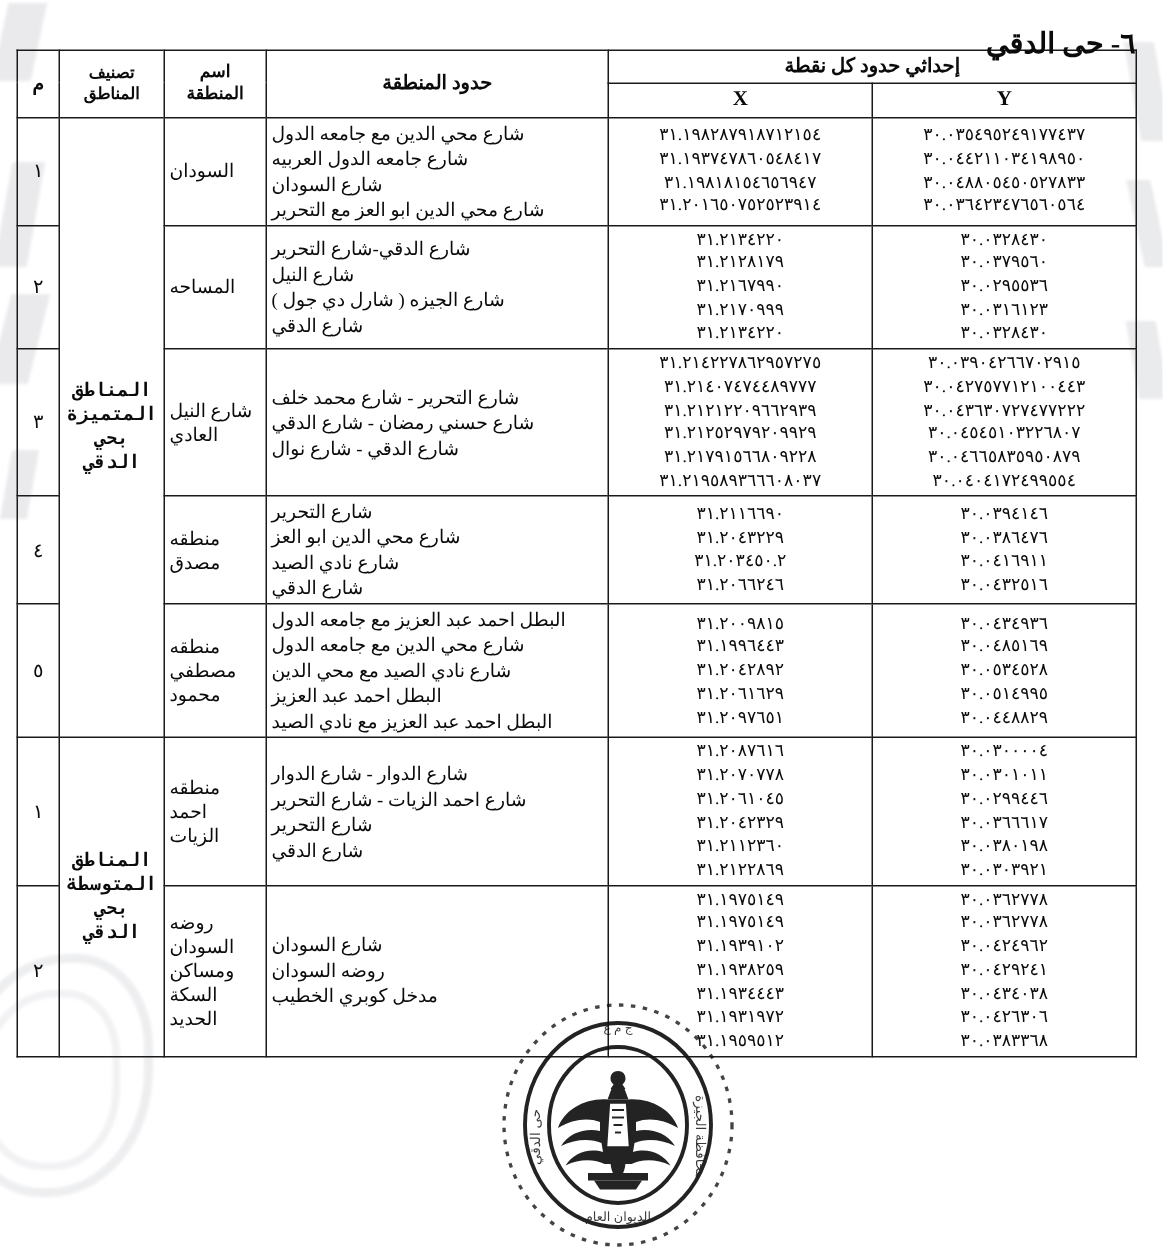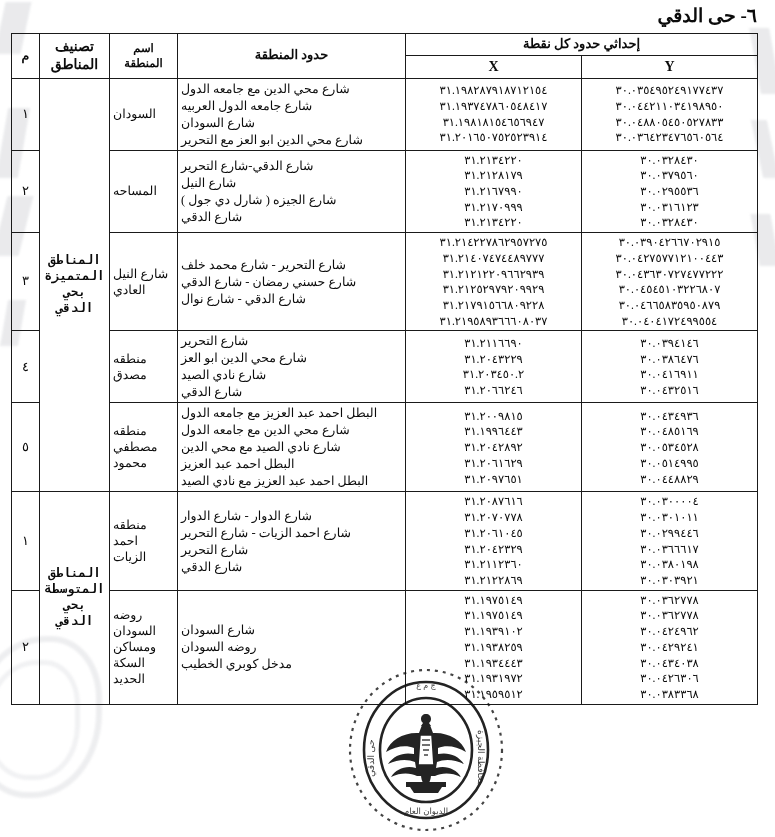--- a/index.html
+++ b/index.html
@@ -56,21 +56,21 @@
     height: 110px;
     border: 5px solid #e6e7ea;
     border-radius: 60% 40% 50% 50%;
     opacity: .55;
     filter: blur(1px);
   }
 
   
   .page-title {
     position: absolute;
-    top: 4px;
+    top: 17px;
     right: 18px;
     font-size: 19px;
     font-weight: bold;
     letter-spacing: .5px;
     z-index: 3;
     white-space: nowrap;
   }
 
   
   .table-wrap {
@@ -96,21 +96,21 @@
   }
   thead th {
     font-weight: bold;
     text-align: center;
     font-size: 12.5px;
   }
   th.hdr-coords { font-size: 13px; padding: 6px 2px; }
   th.hdr-xy     { font-family: "Liberation Serif", serif; font-size: 14px; font-weight: bold; padding: 3px 2px; }
   th.hdr-bounds { font-size: 13px; }
   th.hdr-name   { font-size: 11.5px; }
-  th.hdr-class  { font-size: 14px; line-height: 1.2; }
+  th.hdr-class  { font-size: 11px; line-height: 1.2; }
   th.hdr-seq    { font-size: 12.5px; }
 
   
   col.c-y     { width: 176px; }
   col.c-x     { width: 176px; }
   col.c-bnd   { width: 228px; }
   col.c-name  { width: 68px;  }
   col.c-class { width: 70px;  }
   col.c-seq   { width: 28px;  }
 
@@ -156,21 +156,21 @@
   .bnd-list {
     display: flex;
     flex-direction: column;
     gap: 1px;
   }
   .bnd-list span { display: block; white-space: nowrap; }
 
   
   .stamp {
     position: absolute;
-    left: 340px;
+    left: 326px;
     top: 666px;
     width: 172px;
     height: 168px;
     z-index: 5;
     pointer-events: none;
     opacity: .92;
   }
   .stamp svg { width: 100%; height: 100%; display: block; }
 </style>
 </head>

